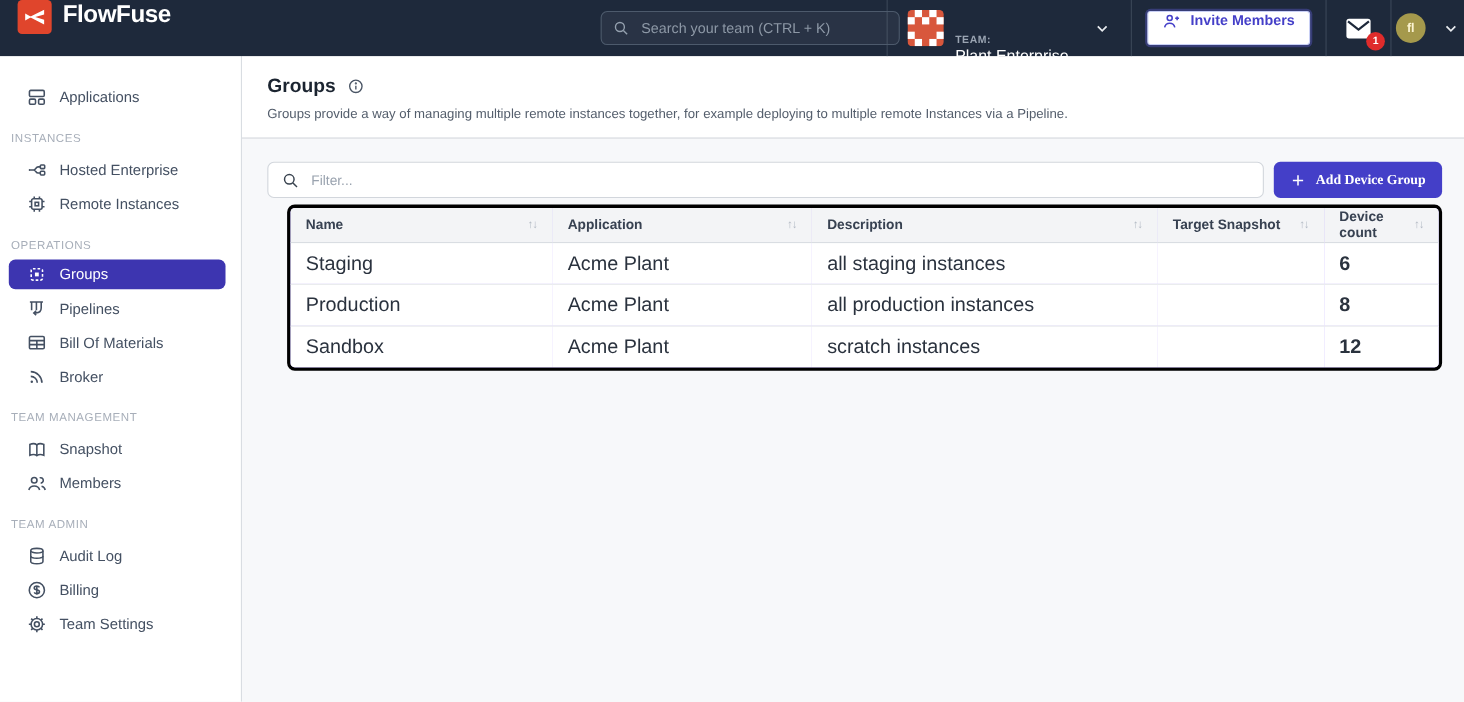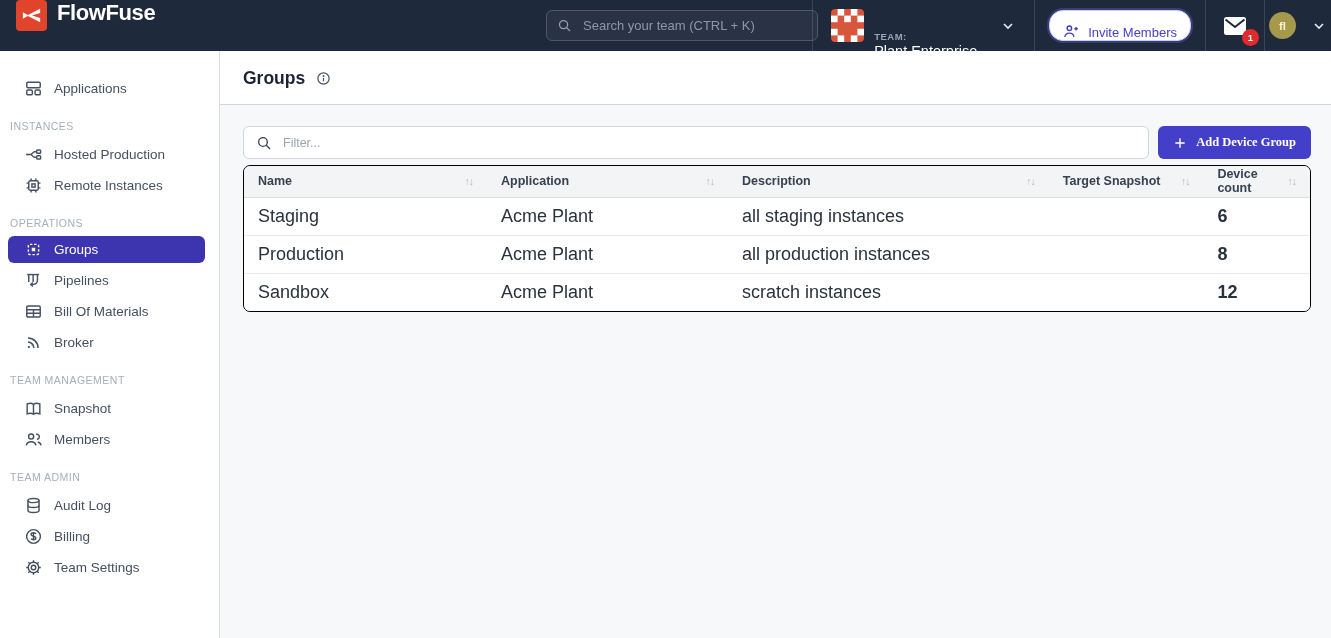--- a/index.html
+++ b/index.html
@@ -44,25 +44,25 @@
   .team-sec { width:222px; padding:0 18px; gap:10px; cursor:pointer; }
   .identicon { width:33px; height:33px; border-radius:4px; flex:none; }
   .team-text { line-height:1.25; }
   .team-label { font-size:9.5px; font-weight:700; color:#9AA4B2; letter-spacing:.5px;margin-top:40px; }
   .team-name { font-size:14.5px; color:#fff; }
   .team-chevron { margin-left:auto; }
   .chev { width:16px; height:16px; color:#E8EBEF; }
 
   .invite-sec { padding:0 14px; }
   .invite-btn {
-    display:flex; align-items:flex-end; gap:8px; height:31px; padding:0 13px;
+    display:flex; align-items:flex-start; gap:8px; height:31px; padding:0 13px;
     background:#fff; color:var(--accent,#443FC8);
-    border:1px solid #C9D0F5; border-radius:14px;
+    border:1px solid #C9D0F5; border-radius:3px;
     box-shadow:0 0 0 2px rgba(103,99,233,.35);
-    font-size:13px; font-weight:400; font-family:inherit; cursor:pointer;
+    font-size:13px; font-weight:700; font-family:inherit; cursor:pointer;
   }
   .invite-btn svg { width:17px; height:17px; }
 
   .mail-sec { padding:0 15px; }
   .mail-btn { position:relative; background:none; border:none; padding:2px; cursor:pointer; }
   .mail-btn svg { width:24px; height:20px; display:block; }
   .badge {
     position:absolute; right:-10px; bottom:-8px; min-width:17px; height:17px;
     border-radius:50%; background:var(--badge_red,#DF2B2B);
     color:#fff; font-size:9.5px; font-weight:700;
@@ -121,21 +121,21 @@
   }
   .filter-box input::placeholder { color:#9AA3AF; }
   .add-btn {
     display:flex; align-items:center; gap:9px; height:33px; padding:0 15px;
     background:var(--accent,#443FC8); color:#fff; border:none; border-radius:6px;
     font-size:12.5px; font-weight:700; font-family:Liberation Serif, serif; cursor:pointer;
   }
   .add-btn svg { width:14px; height:14px; }
 
   .table-wrap {
-    background:#c4b5fd; border:1px solid #000000; border-radius:7px; overflow:hidden;
+    background:#c4b5fd; border:3px solid #000000; border-radius:7px; overflow:hidden;margin-left:18px;
   }
   table { width:100%; border-collapse:collapse; table-layout:fixed; }
   thead th {
     background:var(--thead_bg,#F3F4F6); height:31px; padding:0 14px;
     font-size:12.5px; font-weight:700; color:#374151; text-align:left;
     border-bottom:1px solid #D9DDE2; cursor:pointer;
   }
   .th-inner { display:flex; align-items:center; justify-content:space-between; gap:6px; }
   .sort-icon { color:#B3BAC4; font-size:10.5px; font-weight:400; letter-spacing:-1px; }
   .sort-icon::after { content:"\2191\2193"; }
@@ -241,21 +241,21 @@
 
       <div class="side-section">INSTANCES</div>
 
       <div class="side-item">
         <svg viewBox="0 0 24 24" fill="none" stroke="currentColor" stroke-width="1.8">
             <circle cx="3.8" cy="12" r="1.2" fill="currentColor" stroke="none"></circle>
             <path d="M4.5 12 H8 M8 12 C11 12 10.5 8.5 13.5 8.5 H16 M8 12 C11 12 10.5 15.5 13.5 15.5 H16"></path>
             <rect x="16" y="6.3" width="5" height="4.2" rx="1"></rect>
             <rect x="16" y="13.5" width="5" height="4.2" rx="1"></rect>
           </svg>
-        <span>Hosted Production</span>
+        <span>Hosted Enterprise</span>
       </div>
       <div class="side-item">
         <svg viewBox="0 0 24 24" fill="none" stroke="currentColor" stroke-width="1.8">
             <rect x="6" y="6" width="12" height="12" rx="2"></rect>
             <rect x="10" y="10" width="4" height="4"></rect>
             <path d="M9 3.2v2.8 M15 3.2v2.8 M9 18v2.8 M15 18v2.8 M3.2 9h2.8 M3.2 15h2.8 M18 9h2.8 M18 15h2.8"></path>
           </svg>
         <span>Remote Instances</span>
       </div>
 
@@ -344,20 +344,21 @@
         <div class="page-title-row">
           <h1 class="page-title">Groups</h1>
           <button class="info-btn">
             <svg viewBox="0 0 24 24" fill="none" stroke="currentColor" stroke-width="2">
                 <circle cx="12" cy="12" r="9"></circle>
                 <path d="M12 11v5.5"></path>
                 <circle cx="12" cy="7.8" r="0.6" fill="currentColor"></circle>
               </svg>
           </button>
         </div>
+        <p class="page-desc">Groups provide a way of managing multiple remote instances together, for example deploying to multiple remote Instances via a Pipeline.</p>
       </div>
 
       <div class="main-body">
         <div class="toolbar">
           <div class="filter-box">
             <svg viewBox="0 0 24 24" fill="none" stroke="currentColor" stroke-width="2">
                 <circle cx="10.5" cy="10.5" r="6.5"></circle>
                 <path d="M15.5 15.5 L21 21"></path>
               </svg>
             <input placeholder="Filter..." style="">

